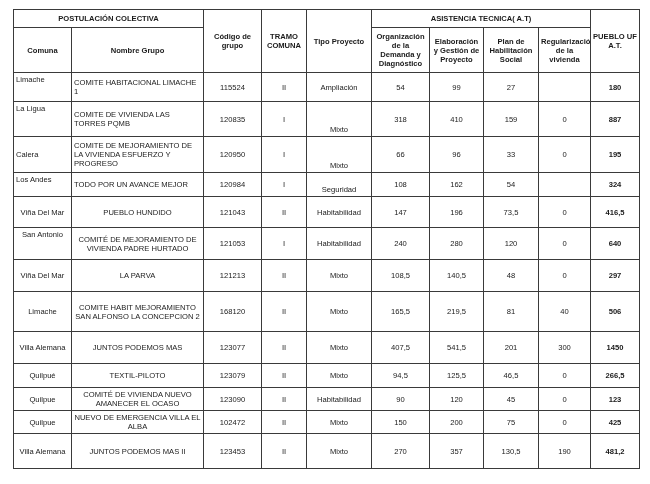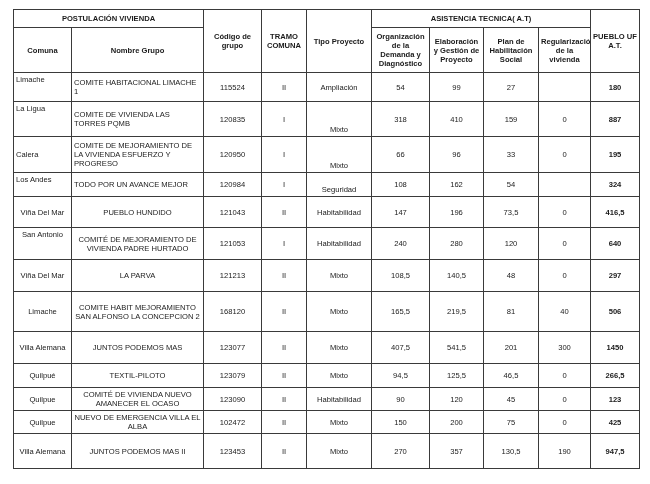--- a/index.html
+++ b/index.html
@@ -27,21 +27,21 @@
       <col style="width:45px">
     <col style="width:65px">
       <col style="width:58px">
       <col style="width:54px">
       <col style="width:55px">
     <col style="width:52px">
       <col style="width:49px">
   </colgroup>
   <thead>
     <tr style="height:18px">
-      <th colspan="2">POSTULACIÓN VIVIENDA</th>
+      <th colspan="2">POSTULACIÓN COLECTIVA</th>
       <th rowspan="2">Código de grupo</th>
       <th rowspan="2">TRAMO COMUNA</th>
       <th rowspan="2">Tipo Proyecto</th>
       <th colspan="4">ASISTENCIA TECNICA( A.T)</th>
       <th rowspan="2">PUEBLO UF A.T.</th>
     </tr>
     <tr style="height:45px">
       <th>Comuna</th>
       <th>Nombre Grupo</th>
       <th>Organización de la Demanda y Diagnóstico</th>
@@ -198,16 +198,16 @@
       <tr style="height: 35px;">
         <td>Villa Alemana</td>
         <td>JUNTOS PODEMOS MAS II</td>
         <td>123453</td>
         <td>II</td>
         <td>Mixto</td>
         <td>270</td>
         <td>357</td>
         <td>130,5</td>
         <td>190</td>
-        <td class="total">947,5</td>
+        <td class="total">481,2</td>
       </tr>
     </tbody>
 </table>
 
 </body></html>

